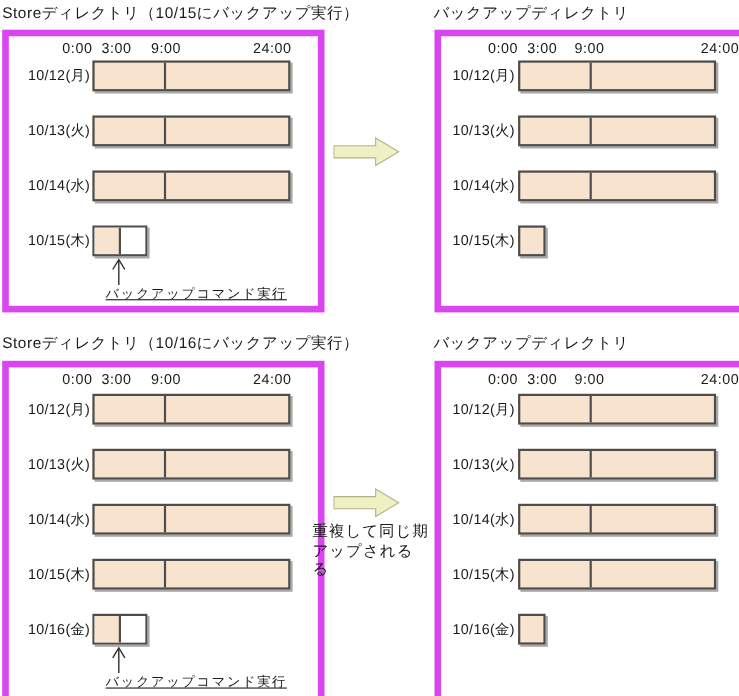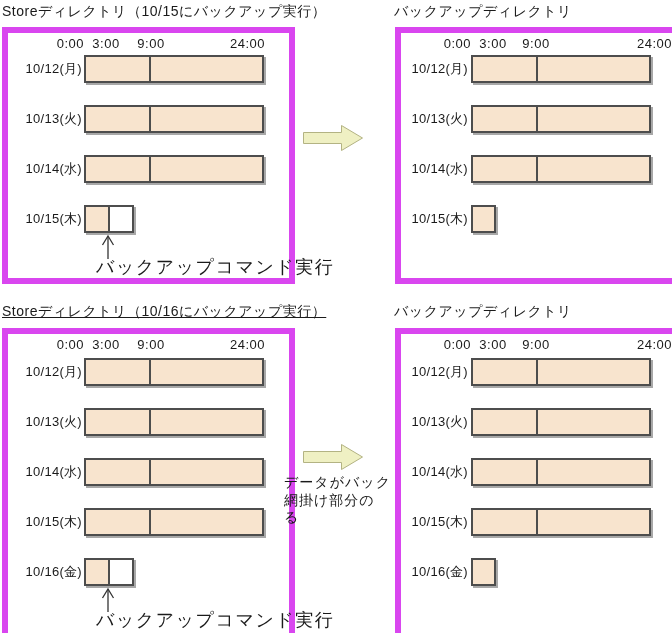--- a/index.html
+++ b/index.html
@@ -35,22 +35,22 @@
   }
   .fillseg {
     position:absolute; left:0; top:0; bottom:0; width:22px;
     background:#f8e4ce; border-right:2px solid #4d4d4d;
   }
   .note {
     position:absolute; font-size:14px; line-height:17.5px;
     letter-spacing:1px; white-space:nowrap;
   }
   .cmdlabel {
-    position:absolute; font-size:18px; line-height:15px;
-    letter-spacing:1.5px; white-space:nowrap;
+    position:absolute; font-size:12px; line-height:15px;
+    letter-spacing:1.5px; white-space:nowrap;text-decoration:underline;
   }
   .flow-arrow { position:absolute; }
   .flow-arrow polygon { fill:#eff0c3; stroke:#b3b383; stroke-width:1; }
   .up-arrow { position:absolute; }
   .up-arrow path { stroke:#333333; stroke-width:1.3; fill:none; }
 </style>
 </head>
 <body>
 
 <div class="canvas">
@@ -116,21 +116,21 @@
 
     <div class="daylabel" style="right:207px;top:129px;">10/14(水)</div>
     <div class="bar full" style="left:70px;top:122px;">
         <div class="divider" style="left:63px;"></div>
       </div>
 
     <div class="daylabel" style="right:207px;top:179px;">10/15(木)</div>
     <div class="bar small" style="left:70px;top:172px;"></div>
   </div>
 
-  <div class="title" style="left:2px;top:303px;text-decoration:underline;">Storeディレクトリ（10/16にバックアップ実行）</div>
+  <div class="title" style="left:2px;top:303px;">Storeディレクトリ（10/16にバックアップ実行）</div>
   <div class="title" style="left:394px;top:303px;">バックアップディレクトリ</div>
 
   <div class="panel" style="left:2px;top:328px;width:281px;height:300px;">
     <div class="tlabel" style="right:205px;top:4px;">0:00</div>
     <div class="tlabel center" style="left:98px;top:4px;">3:00</div>
     <div class="tlabel center" style="left:143px;top:4px;">9:00</div>
     <div class="tlabel" style="right:24px;top:4px;">24:00</div>
 
     <div class="daylabel" style="right:207px;top:31px;">10/12(月)</div>
     <div class="bar full" style="left:76px;top:24px;">
@@ -162,22 +162,22 @@
       <path d="M8 3 L8 25"></path>
       <path d="M2.5 11 L8 2 L13.5 11"></path>
     </svg>
     <div class="cmdlabel" style="left:88px;top:279px;">バックアップコマンド実行</div>
   </div>
 
   <svg class="flow-arrow" style="left:303px;top:443px;" width="61" height="28" viewBox="0 0 61 28">
     <polygon points="0.5,8.5 38.5,8.5 38.5,1.5 59.5,14 38.5,26.5 38.5,19.5 0.5,19.5"></polygon>
   </svg>
   <div class="note" style="left:284px;top:474px;">
-    <div>データがバック</div>
-    <div>網掛け部分の</div>
+    <div>重複して同じ期</div>
+    <div>アップされる</div>
     <div>る</div>
   </div>
 
   <div class="panel" style="left:395px;top:328px;width:274px;height:300px;">
     <div class="tlabel" style="right:204px;top:4px;">0:00</div>
     <div class="tlabel center" style="left:92px;top:4px;">3:00</div>
     <div class="tlabel center" style="left:135px;top:4px;">9:00</div>
     <div class="tlabel" style="right:3px;top:4px;">24:00</div>
 
     <div class="daylabel" style="right:207px;top:31px;">10/12(月)</div>

